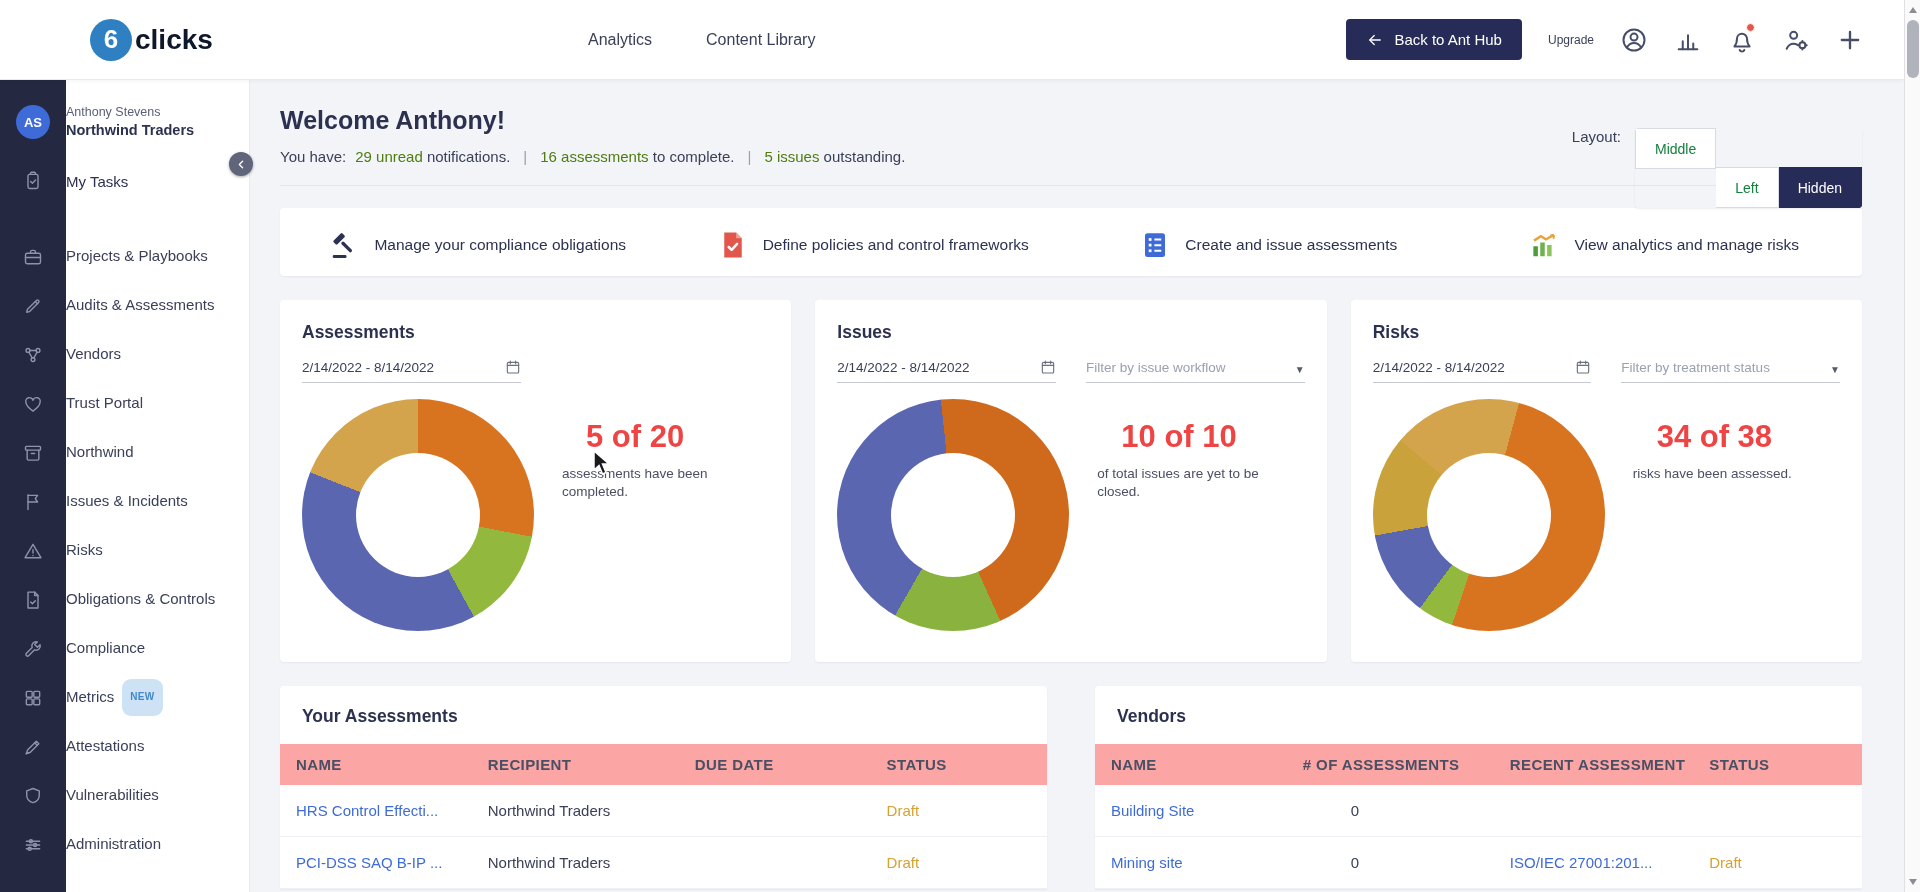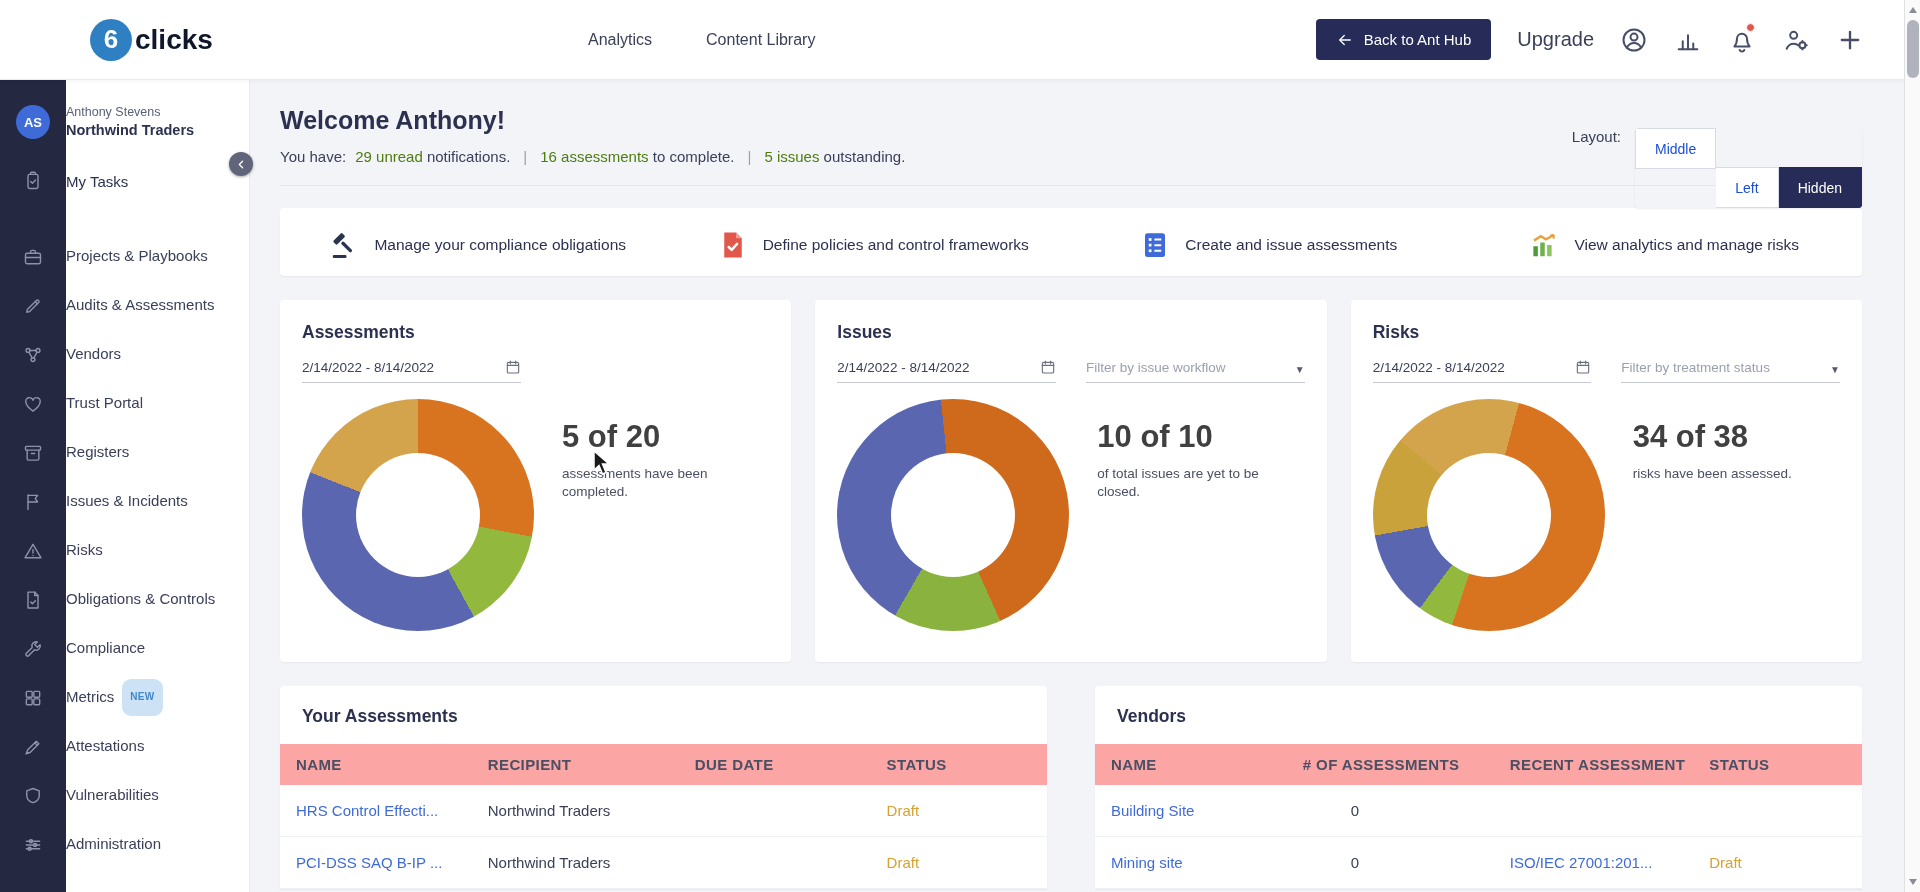--- a/index.html
+++ b/index.html
@@ -13,21 +13,21 @@
   .logo{display:flex;align-items:center;gap:3px;margin-left:90px;cursor:pointer;}
   .logo-circle{width:42px;height:42px;border-radius:50%;background:#2f80c3;color:#fff;font-weight:bold;
     font-size:26px;display:flex;align-items:center;justify-content:center;}
   .logo-text{font-size:28px;font-weight:bold;color:#0f172a;}
   .topnav{position:absolute;left:588px;display:flex;gap:54px;font-size:16px;color:#3b4059;}
   .topnav .nav-item{cursor:pointer;}
   .top-right{margin-left:auto;display:flex;align-items:center;gap:26px;margin-right:40px;}
   .back-btn{background:#262b57;color:#fff;border:none;border-radius:4px;height:41px;padding:0 20px;
     font-size:15px;display:flex;align-items:center;gap:10px;cursor:pointer;font-family:inherit;}
   .back-btn svg{width:18px;height:18px;}
-  .upgrade{font-size:20px;cursor:pointer;}
+  .upgrade{font-size:12px;cursor:pointer;}
   .icon-btn{width:28px;height:28px;color:#474d66;position:relative;cursor:pointer;}
   .icon-btn svg{width:28px;height:28px;}
   .bell-dot{position:absolute;top:-3px;right:1px;width:9px;height:9px;background:#e2574c;border-radius:50%;border:1.5px solid #fff;}
 
   
   .sidebar{position:absolute;top:80px;left:0;bottom:0;width:250px;
     background:linear-gradient(to right,#242840 66px,#ffffff 66px);border-right:1px solid #e9eaf0;z-index:4;}
   .side-row{display:flex;align-items:center;}
   .icon-cell{width:66px;flex:none;display:flex;justify-content:center;align-items:center;color:#8e93ad;}
   .icon-cell svg{width:20px;height:20px;}
@@ -49,21 +49,21 @@
 
   
   .main{position:absolute;top:80px;left:250px;right:16px;bottom:0;padding:26px 42px 0 30px;overflow:hidden;}
   .head{position:relative;}
   .welcome-title{font-size:25px;color:#2c3150;font-weight:bold;}
   .sub{margin-top:13px;font-size:15px;display:flex;align-items:center;gap:9px;}
   a.link{color:#4d7c0f;text-decoration:none;cursor:pointer;}
   .sep{color:#9aa0ae;margin:0 4px;}
   .layout-switch{position:absolute;right:0;top:22px;display:flex;align-items:flex-start;gap:14px;font-size:15px;}
   .seg-group{display:flex;border-radius:4px;overflow:hidden;box-shadow:0 1px 2px rgba(20,30,60,.08);}
-  .seg-btn{height:41px;background:#fff;border:1px solid #d9dbe4;font-size:14px;color:#1d4ed8;padding:0 19px;
+  .seg-btn{height:41px;background:#fff;border:1px solid #d9dbe4;font-size:14px;color:#15803d;padding:0 19px;
     display:flex;align-items:center;justify-content:center;cursor:pointer;font-family:inherit;}
   .seg-btn + .seg-btn{border-left:none;margin-top:39px;}
   .seg-btn.active{background:#262b57;color:#fff;border-color:#262b57;}
   .divider{height:1px;background:#e4e6ec;margin-top:20px;}
 
   
   .quicklinks{margin-top:22px;background:#fff;border-radius:4px;box-shadow:0 1px 2px rgba(20,30,60,.06);
     height:68px;display:flex;align-items:center;}
   .quicklink{flex:1;display:flex;align-items:center;justify-content:center;gap:15px;font-size:15.5px;
     color:#2c3150;cursor:pointer;margin-top:6px;}
@@ -79,21 +79,21 @@
     padding-bottom:7px;font-size:13.5px;color:#3b4059;cursor:pointer;}
   .field .grow{flex:1;white-space:nowrap;overflow:hidden;}
   .field.empty-spacer{visibility:hidden;}
   .placeholder{color:#9aa0ae;}
   .cal{width:16px;height:16px;color:#6b7080;flex:none;}
   .caret{font-size:10px;color:#555a6e;flex:none;line-height:1;}
   .chart-body{display:flex;margin-top:16px;}
   .donut{width:232px;height:232px;border-radius:50%;position:relative;flex:none;}
   .donut::after{content:"";position:absolute;inset:54px;background:#fff;border-radius:50%;}
   .stat-block{margin-left:28px;margin-top:20px;}
-  .stat{font-size:31px;font-weight:bold;color:#404040;}
+  .stat{font-size:31px;font-weight:bold;color:#ef4444;margin-left:24px;}
   .stat-caption{font-size:13.5px;color:#4a4f63;margin-top:10px;max-width:175px;line-height:1.35;}
 
   
   .tables-row{display:flex;gap:48px;margin-top:24px;}
   .table-card{background:#fff;border-radius:4px 4px 0 0;box-shadow:0 1px 2px rgba(20,30,60,.06);
     padding:20px 0 0;flex:1;}
   .table-title{font-size:17.5px;font-weight:bold;color:#2c3150;padding:0 22px 17px;}
   table{width:100%;border-collapse:collapse;font-size:15px;table-layout:fixed;}
   thead th{background:#fca5a5;color:#4a4f63;font-size:15px;letter-spacing:.4px;text-align:left;
     padding:12px 16px;font-weight:bold;white-space:nowrap;overflow:hidden;}
@@ -316,21 +316,21 @@
           </svg>
         </span>
       <span class="menu-label">Trust Portal</span>
     </div>
     <div class="menu-row">
       <span class="icon-cell">
           <svg class="sicon">
             <use href="#i-archive"></use>
           </svg>
         </span>
-      <span class="menu-label">Registers</span>
+      <span class="menu-label">Northwind</span>
     </div>
     <div class="menu-row">
       <span class="icon-cell">
           <svg class="sicon">
             <use href="#i-flag"></use>
           </svg>
         </span>
       <span class="menu-label">Issues &amp; Incidents</span>
     </div>
     <div class="menu-row">

